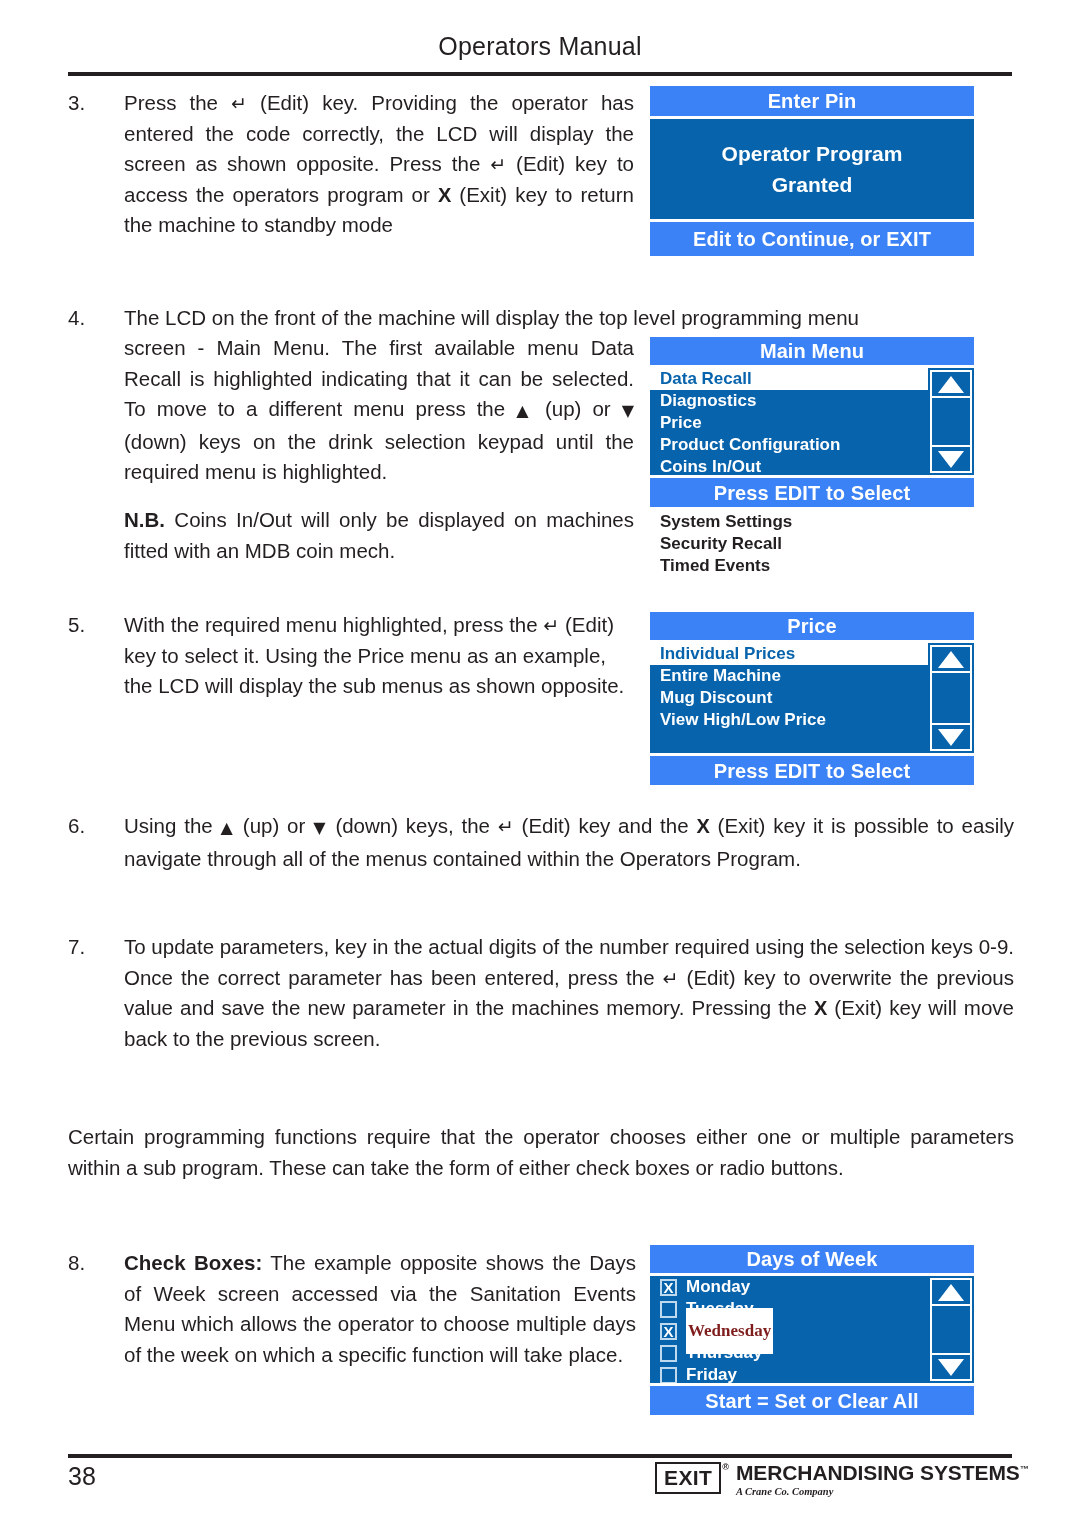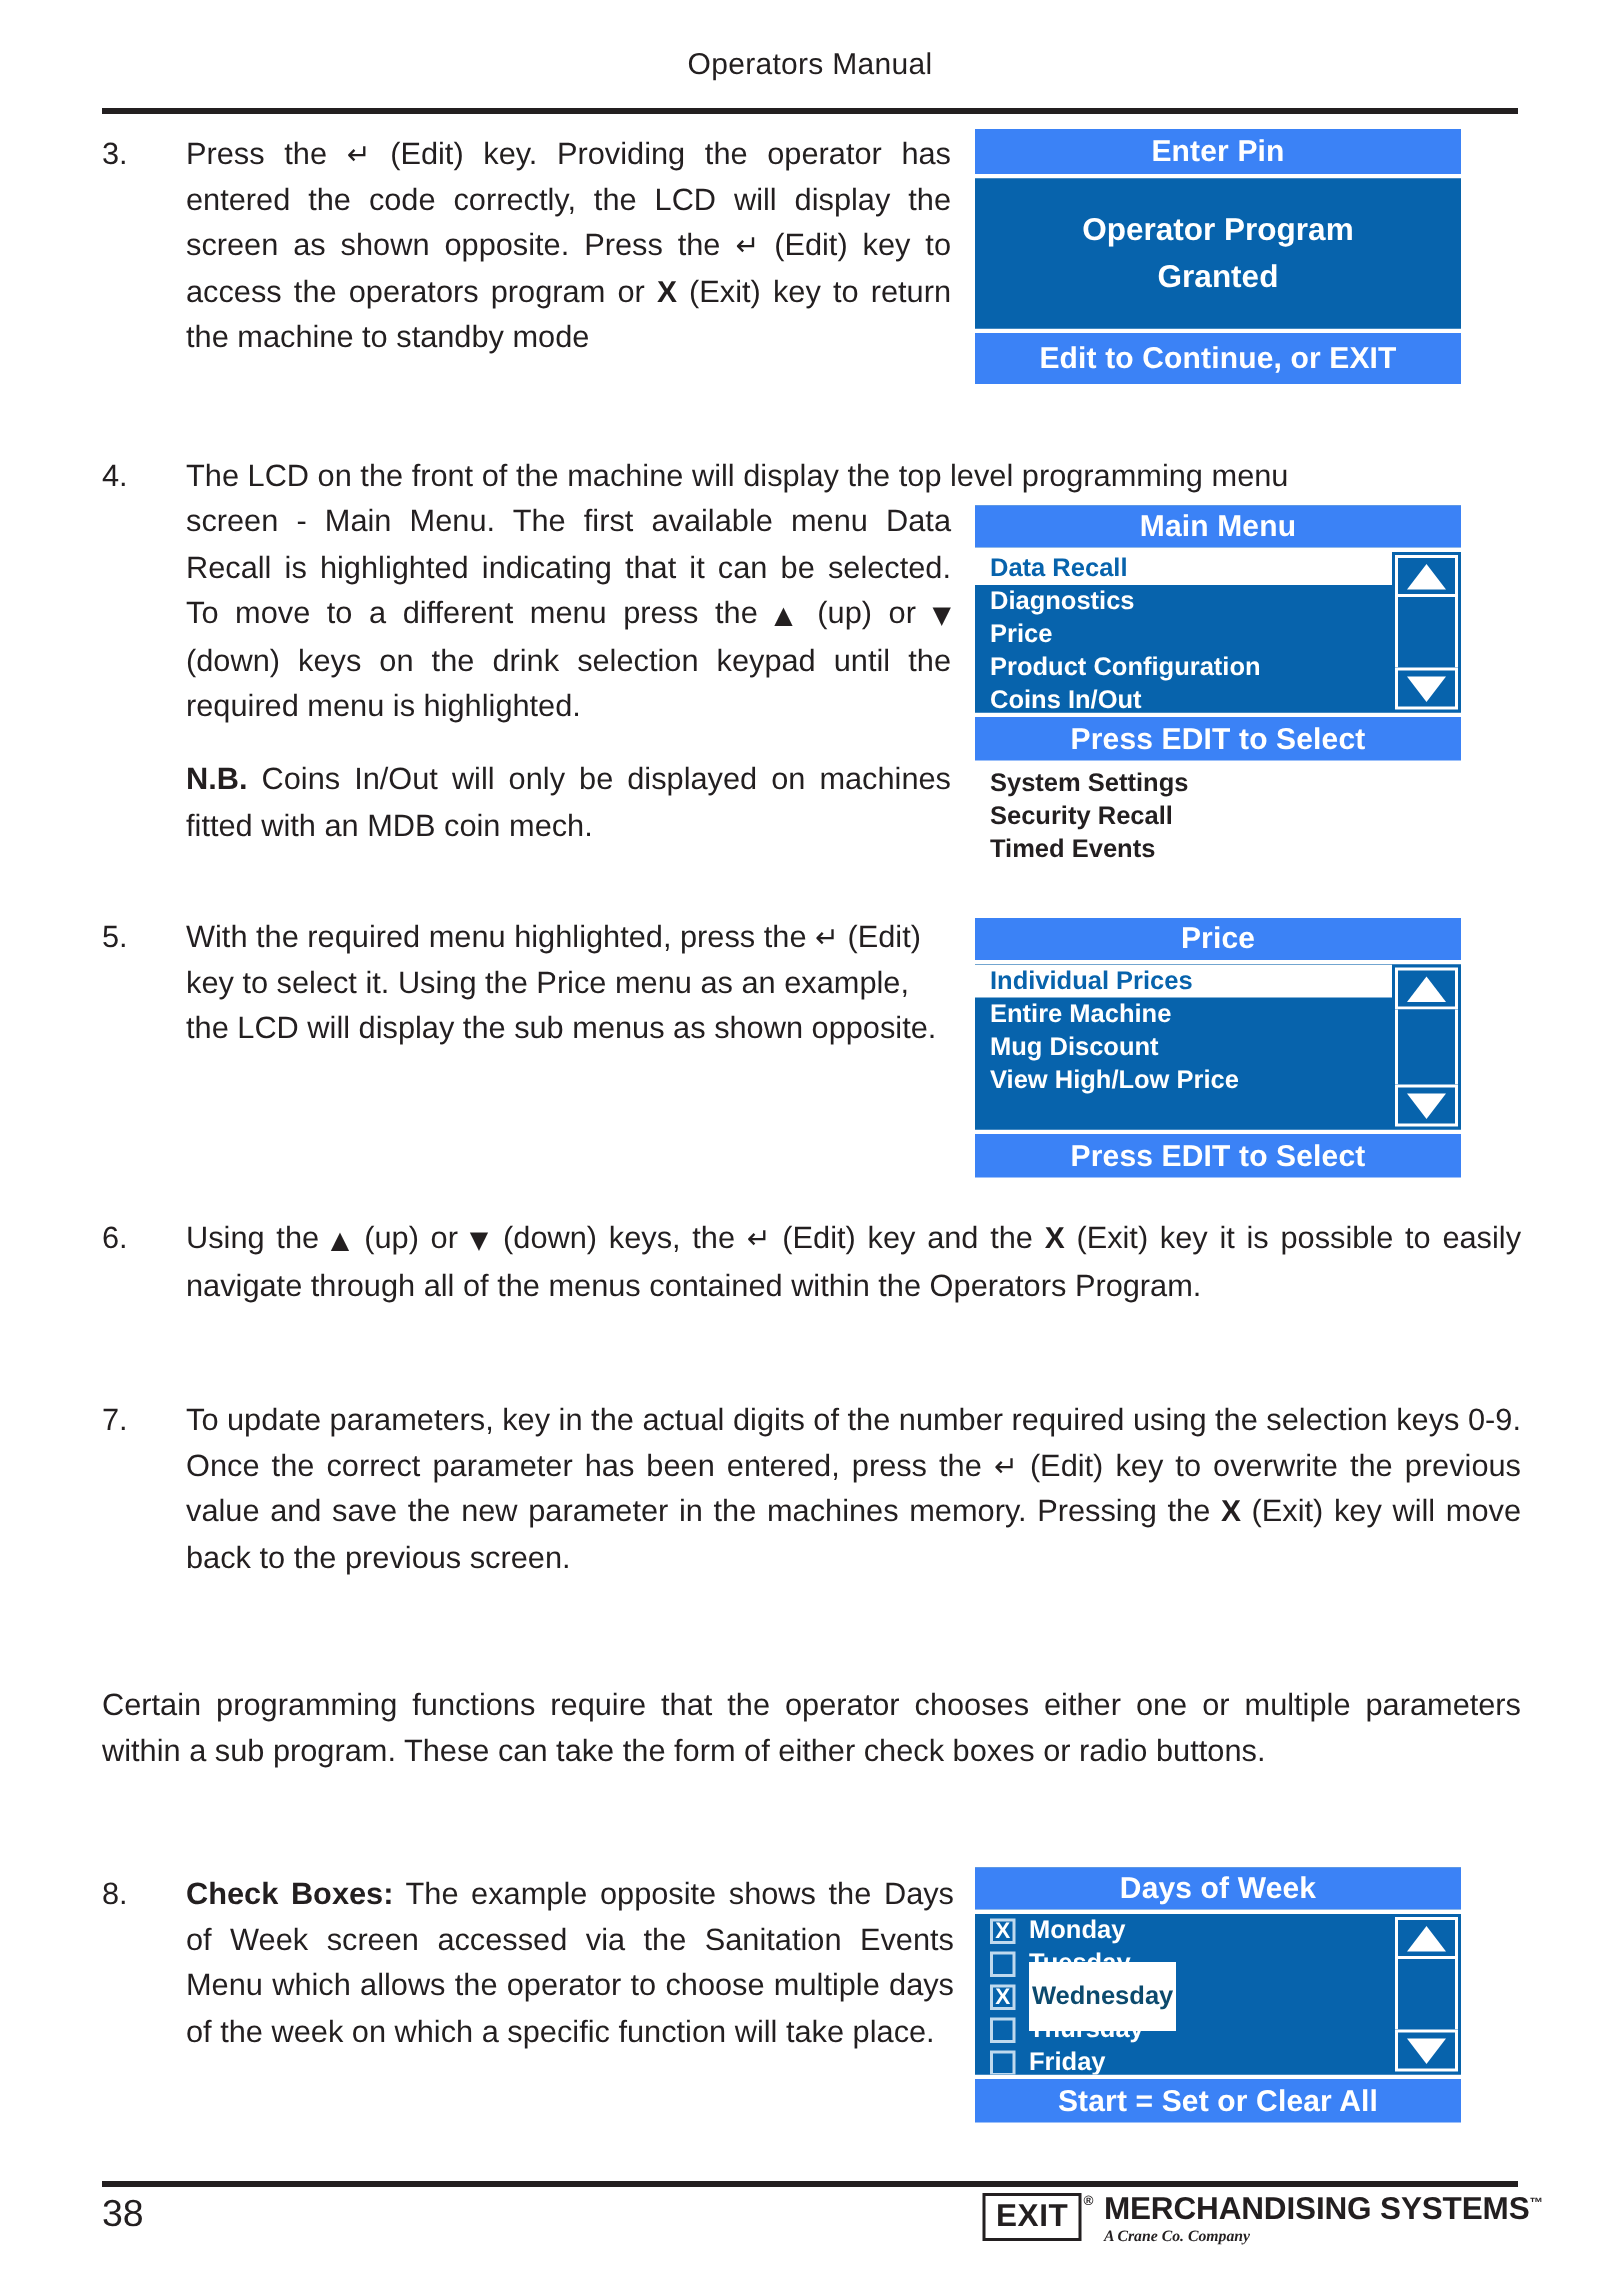--- a/index.html
+++ b/index.html
@@ -22,21 +22,21 @@
     width: 1080px;
     height: 1526px;
   }
 
   
   .header-title {
     position: absolute;
     left: 0; top: 32px;
     width: 1080px;
     text-align: center;
-    font-size: 20px;
+    font-size: 25px;
     letter-spacing: .2px;
     color: #231f20;
   }
   .rule {
     position: absolute;
     background: #231f20;
   }
   .rule-top {
     left: 68px; top: 72px;
     width: 944px; height: 4px;
@@ -128,22 +128,23 @@
   .lcd-row.sel {
     background: #ffffff;
     color: #0763ac;
   }
   .lcd-row.selnarrow {
     background: transparent;
     color: #ffffff;
   }
   .lcd-row.selnarrow .rowlabel {
     background: #ffffff;
-    color: #0c4a6e;
+    color: #7f1d1d;
     padding: 12px 2px;
+    font-family: Liberation Serif, serif;
   }
 
   
   .lcd-msg {
     color: #ffffff;
     font-weight: bold;
     font-size: 21px;
     line-height: 31px;
     text-align: center;
     display: flex;

